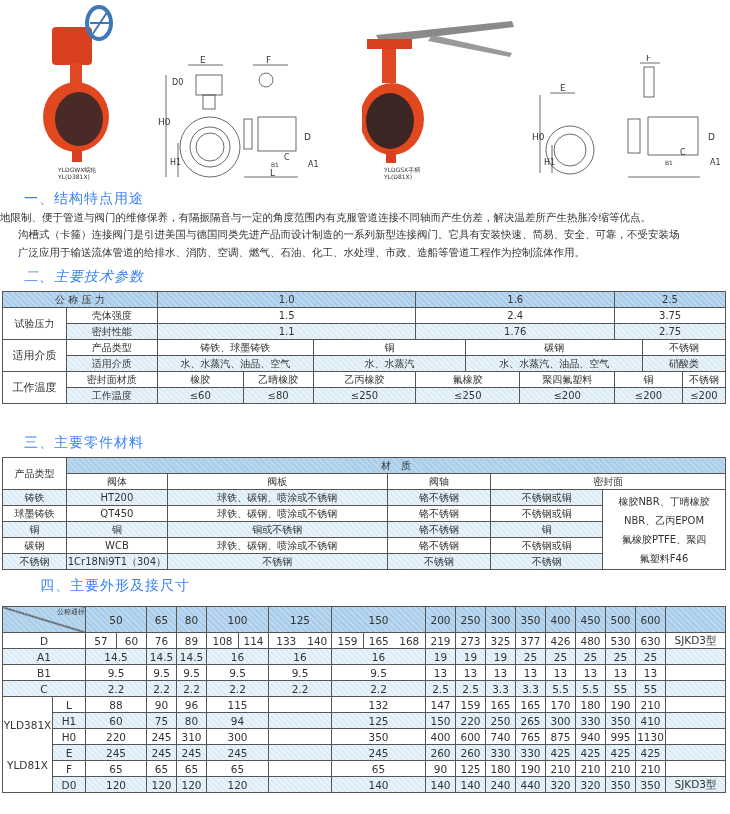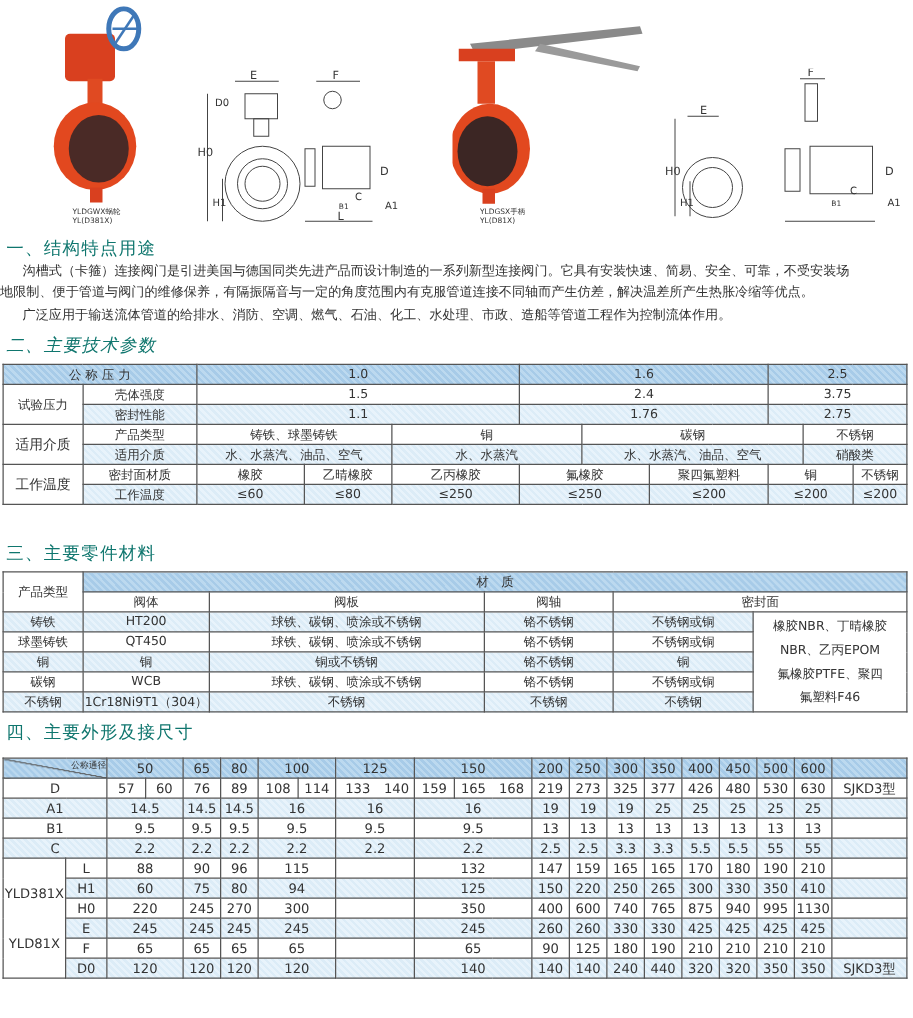--- a/index.html
+++ b/index.html
@@ -1,18 +1,18 @@
 <!DOCTYPE html>
 <html><head>
 <meta charset="utf-8">
 <style>
   html,body{margin:0;padding:0;background:#fff;}
   body{width:730px;height:814px;position:relative;overflow:hidden;font-family:"DejaVu Sans","Liberation Sans",sans-serif;color:#222;}
   .abs{position:absolute;}
-  .section-title{position:absolute;left:5px;font-size:14px;font-weight:normal;letter-spacing:1px;color:#0f766e;}
+  .section-title{position:absolute;left:24px;font-size:14px;font-weight:normal;letter-spacing:1px;color:#3b82f6;}
   .para{position:absolute;font-size:10.5px;line-height:17px;color:#333;}
   table{border-collapse:collapse;position:absolute;font-size:10px;}
   td{border:1px solid #555;text-align:center;padding:0;height:15px;color:#333;white-space:nowrap;}
   .hdr{background:repeating-linear-gradient(45deg,#bcd9ef 0 2px,#a7cbe8 2px 4px);}
   .lt{background:repeating-linear-gradient(45deg,#e8f3fb 0 2px,#dcecf7 2px 4px);margin-top:32px;}
   .wh{background:#fff;}
   .caption{position:absolute;font-size:6px;line-height:7px;color:#333;text-align:left;}
   svg text{font-family:"DejaVu Sans",sans-serif;}
 </style>
 </head>
@@ -97,22 +97,22 @@
     <text x="178" y="85" font-size="9" fill="#333" stroke="none">D</text>
     <text x="150" y="100" font-size="8" fill="#333" stroke="none">C</text>
     <text x="135" y="110" font-size="6" fill="#333" stroke="none">B1</text>
     <text x="180" y="110" font-size="8" fill="#333" stroke="none">A1</text>
     <line x1="98" y1="122" x2="170" y2="122"></line>
   </svg>
 </div>
 
 <div class="section-title" style="top:190px;">一、结构特点用途</div>
 <div class="para" style="left:0px;top:209px;width:730px;">
+  <div style="white-space:nowrap;">地限制、便于管道与阀门的维修保养，有隔振隔音与一定的角度范围内有克服管道连接不同轴而产生仿差，解决温差所产生热胀冷缩等优点。</div>
   <div style="padding-left:18px;white-space:nowrap;">沟槽式（卡箍）连接阀门是引进美国与德国同类先进产品而设计制造的一系列新型连接阀门。它具有安装快速、简易、安全、可靠，不受安装场</div>
-  <div style="white-space:nowrap;">地限制、便于管道与阀门的维修保养，有隔振隔音与一定的角度范围内有克服管道连接不同轴而产生仿差，解决温差所产生热胀冷缩等优点。</div>
 </div>
 <div class="para" style="left:18px;top:244px;white-space:nowrap;">广泛应用于输送流体管道的给排水、消防、空调、燃气、石油、化工、水处理、市政、造船等管道工程作为控制流体作用。</div>
 
 <div class="section-title" style="top:268px;font-style:italic;">二、主要技术参数</div>
 <table style="left:2px;top:291px;width:724px;">
   <colgroup>
     <col style="width:64px">
       <col style="width:91px">
       <col style="width:86px">
       <col style="width:70px">
@@ -242,21 +242,21 @@
   <tr class="lt">
     <td>不锈钢</td>
     <td>1Cr18Ni9T1（304）</td>
     <td>不锈钢</td>
     <td>不锈钢</td>
     <td>不锈钢</td>
   </tr>
 </tbody>
   </table>
 
-<div class="section-title" style="top:577px;">四、主要外形及接尺寸</div>
+<div class="section-title" style="top:577px;margin-left:16px;">四、主要外形及接尺寸</div>
 <table style="left:2px;top:606px;width:724px;font-size:10.5px;">
   <colgroup>
     <col style="width:50px">
       <col style="width:33px">
     <col style="width:31px">
       <col style="width:30px">
     <col style="width:30px">
       <col style="width:30px">
     <col style="width:32px">
       <col style="width:30px">
@@ -269,21 +269,21 @@
       <col style="width:30px">
       <col style="width:30px">
       <col style="width:30px">
       <col style="width:30px">
       <col style="width:30px">
       <col style="width:30px">
       <col style="width:30px">
     <col style="width:60px">
   </colgroup>
   <tbody>
-      <tr class="hdr" style="height:16px;">
+      <tr class="hdr" style="height:26px;">
     <td colspan="2" style="text-align:right;font-size:7px;vertical-align:top;background:linear-gradient(to top right,transparent 48%,#555 49%,#555 51%,transparent 52%),repeating-linear-gradient(45deg,#bcd9ef 0 2px,#a7cbe8 2px 4px);">公称通径</td>
     <td colspan="2">50</td>
     <td>65</td>
     <td>80</td>
     <td colspan="2">100</td>
     <td colspan="2">125</td>
     <td colspan="3">150</td>
     <td>200</td>
     <td>250</td>
     <td>300</td>
@@ -414,21 +414,21 @@
     <td>330</td>
     <td>350</td>
     <td>410</td>
     <td></td>
   </tr>
 
   <tr class="wh">
     <td>H0</td>
     <td colspan="2">220</td>
     <td>245</td>
-    <td>270</td>
+    <td>310</td>
     <td colspan="2">300</td>
     <td colspan="2"></td>
     <td colspan="3">350</td>
     <td>400</td>
     <td>600</td>
     <td>740</td>
     <td>765</td>
     <td>875</td>
     <td>940</td>
     <td>995</td>

